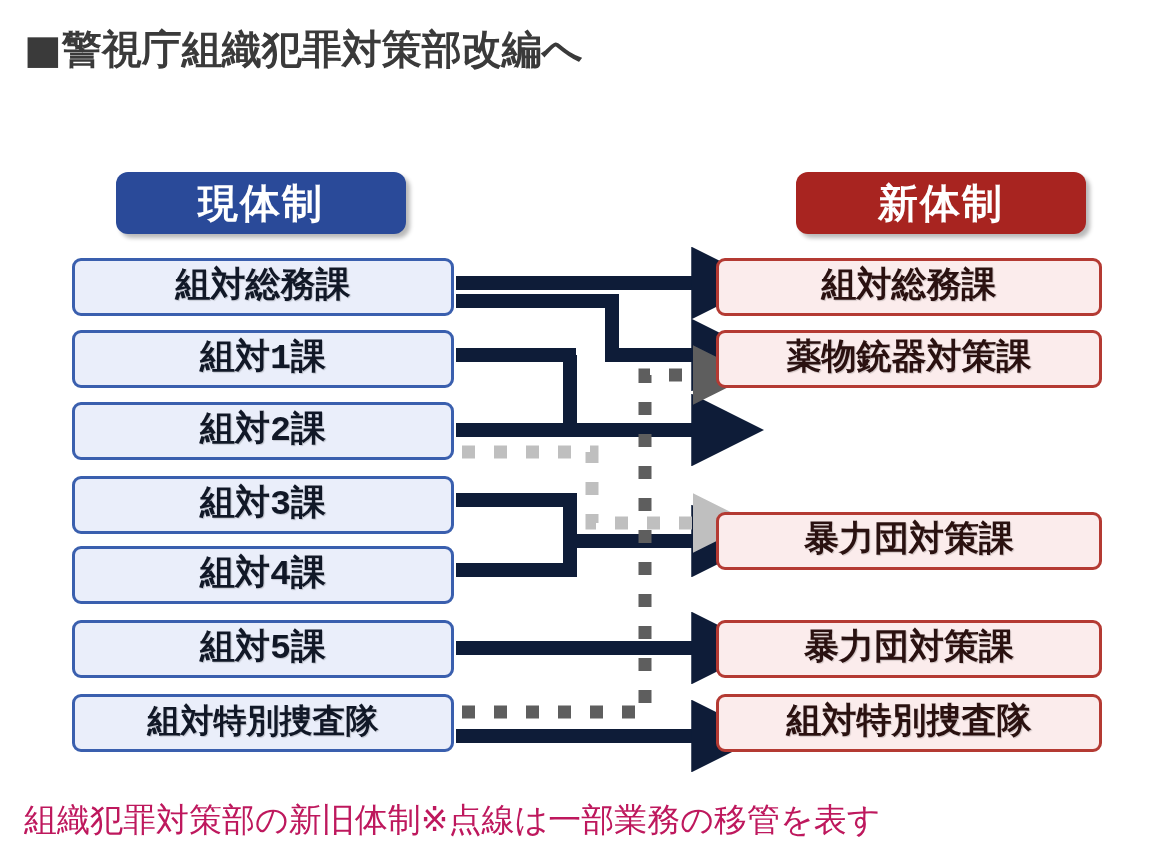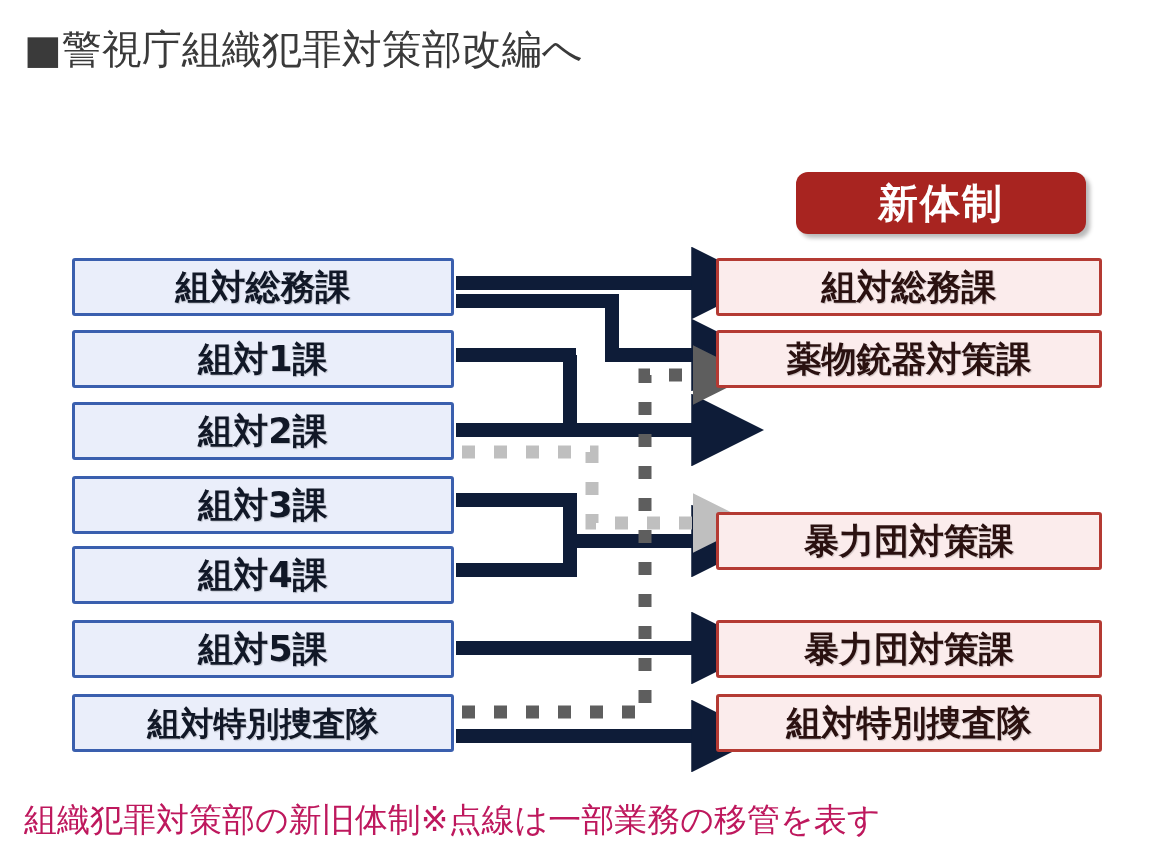--- a/index.html
+++ b/index.html
@@ -14,21 +14,21 @@
     font-family: "DejaVu Sans", "Liberation Sans", sans-serif;
     overflow: hidden;
   }
 
   
   #title {
     position: absolute;
     left: 24px;
     top: 22px;
     font-size: 40px;
-    font-weight: 400;
+    font-weight: 700;
     color: #3a3a3a;
     letter-spacing: 0px;
     white-space: nowrap;
   }
 
   
   #caption {
     position: absolute;
     left: 24px;
     top: 798px;
@@ -76,26 +76,27 @@
     background: #a82420;
     margin-left: 36px;
   }
 
   
   .node {
     position: absolute;
     display: flex;
     align-items: center;
     justify-content: center;
-    border-radius: 3px;
+    border-radius: 9px;
     font-size: 35px;
     font-weight: 700;
     line-height: 1;
     white-space: nowrap;
     box-sizing: border-box;
+    font-family: Liberation Mono, monospace;
   }
   .node.left {
     left: 72px;
     width: 382px;
     height: 58px;
     background: #eaeefa;
     border: 3px solid #3a5fae;
     color: #111827;
     text-shadow: 1px 1px 1px rgba(0,0,0,0.18);
   }
@@ -144,20 +145,21 @@
 
     <path d="M 456 648 L 700 648" stroke="#0e1c38" stroke-width="14" fill="none" marker-end="url(#ah-solid)"></path>
 
     <path d="M 456 736 L 700 736" stroke="#0e1c38" stroke-width="14" fill="none" marker-end="url(#ah-solid)"></path>
 
     <path d="M 462 712 L 645 712 L 645 375 L 700 375" stroke="#5e5e5e" stroke-width="13" fill="none" stroke-dasharray="13 19" stroke-linecap="butt" marker-end="url(#ah-dark)"></path>
 
     <path d="M 462 452 L 592 452 L 592 523 L 700 523" stroke="#bfbfbf" stroke-width="13" fill="none" stroke-dasharray="13 19" stroke-linecap="butt" marker-end="url(#ah-light)"></path>
   </svg>
 
+  <div class="hdr" id="hdr-old">現体制</div>
   <div class="hdr" id="hdr-new">新体制</div>
 
   <div class="node left" style="top:258px">組対総務課</div>
   <div class="node left" style="top:330px">組対1課</div>
   <div class="node left" style="top:402px">組対2課</div>
   <div class="node left" style="top:476px">組対3課</div>
   <div class="node left" style="top:546px">組対4課</div>
   <div class="node left" style="top:620px">組対5課</div>
   <div class="node left narrow-text" style="top:694px">組対特別捜査隊</div>
 

